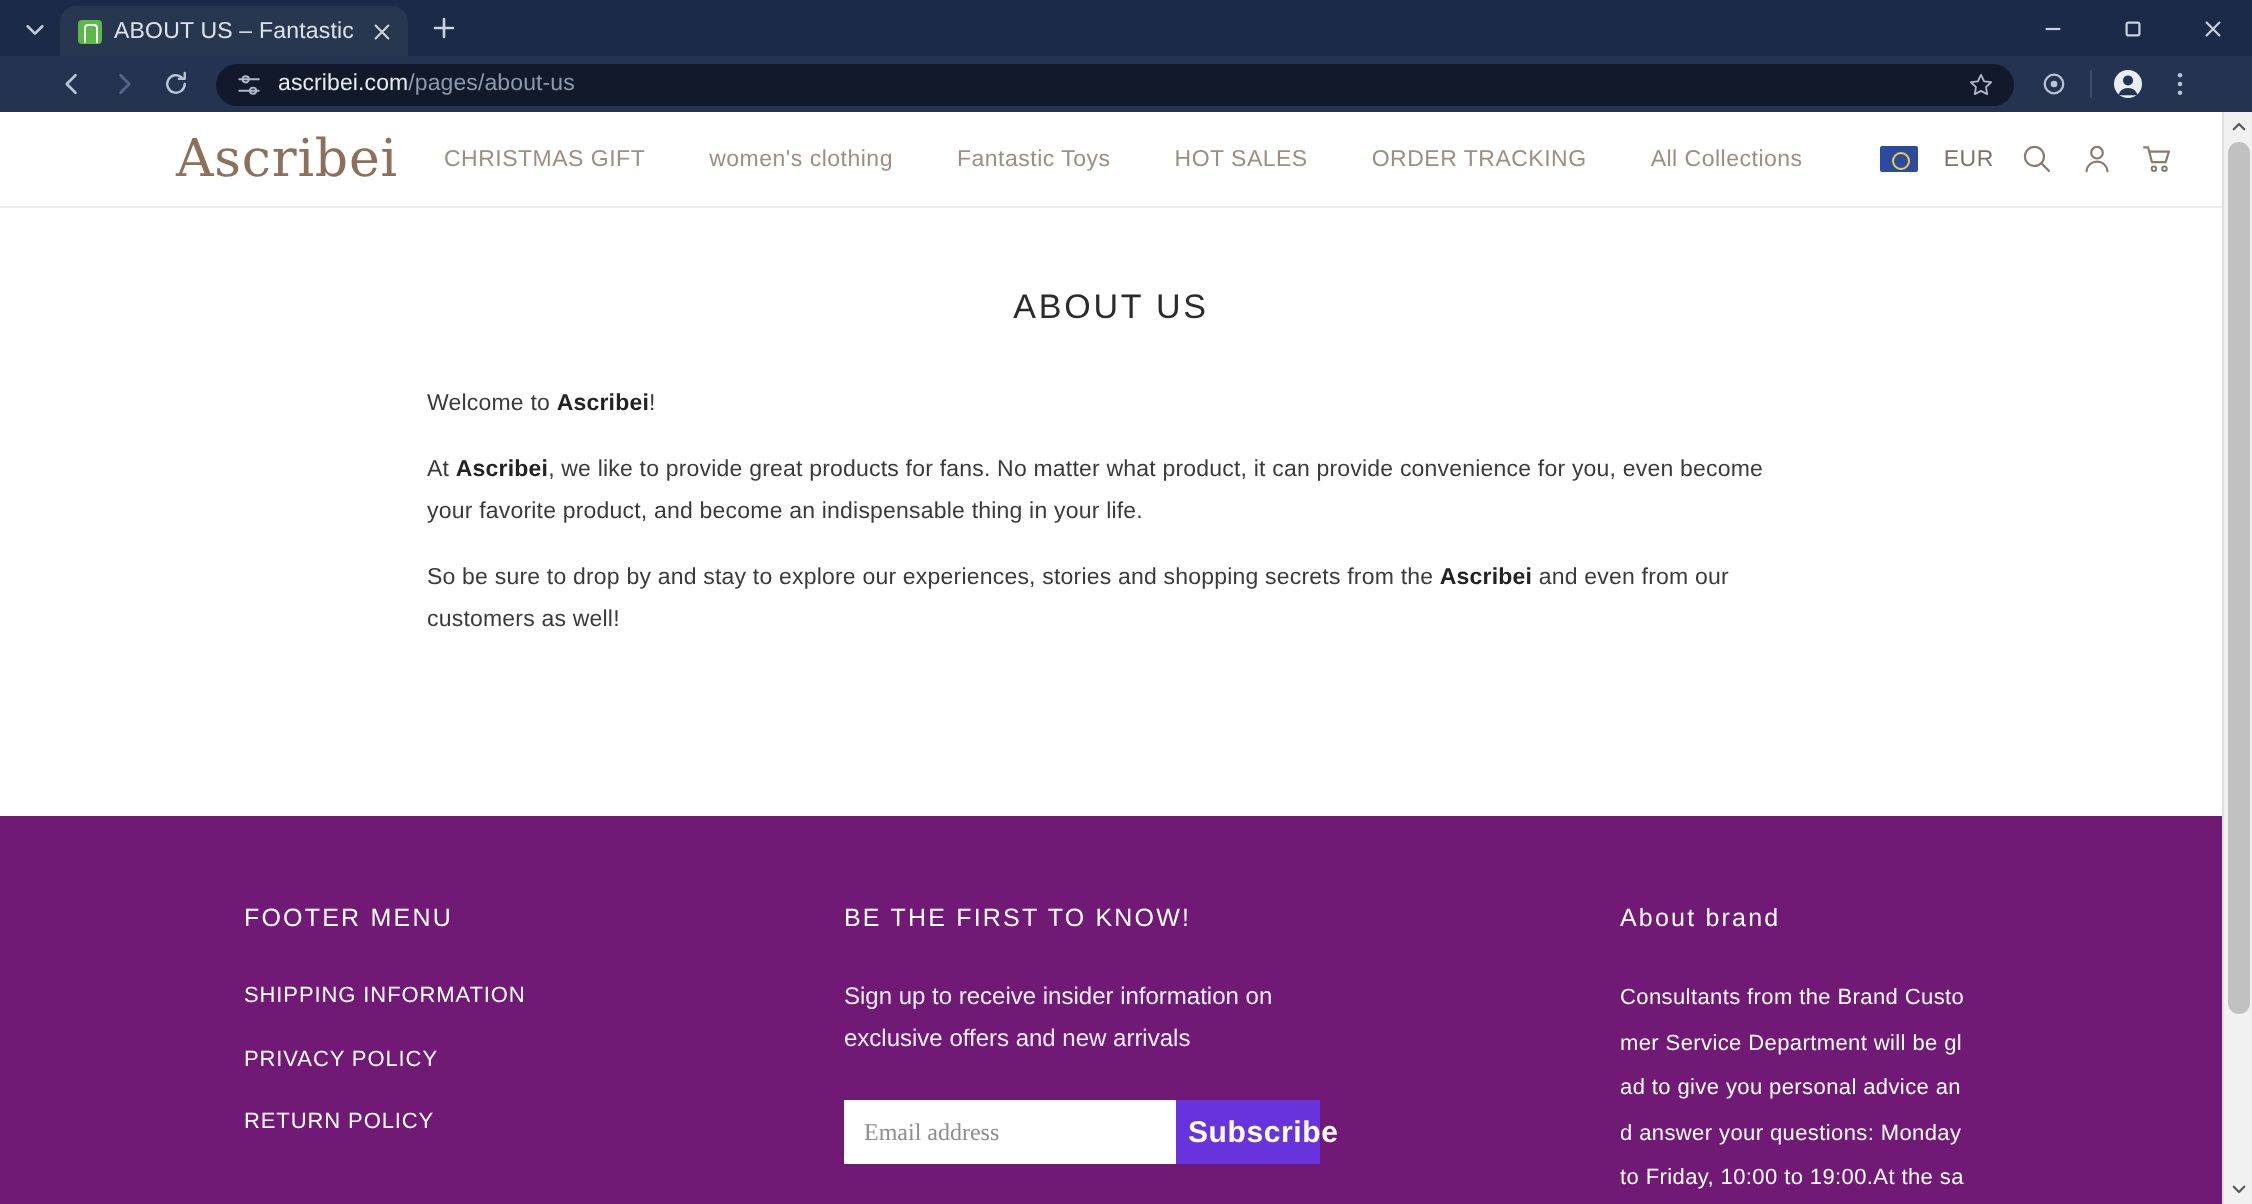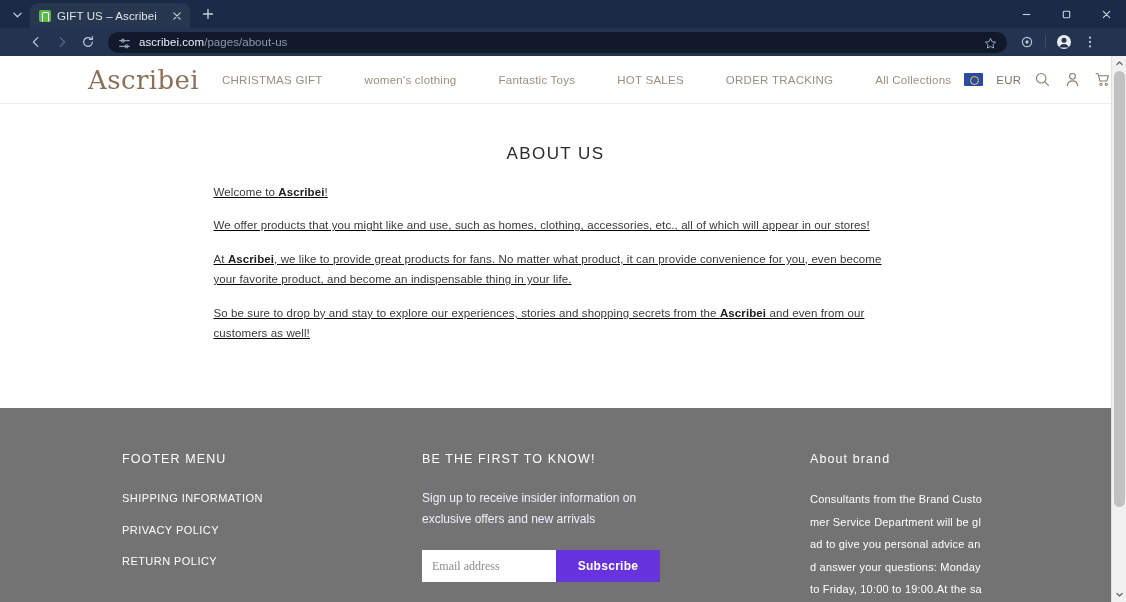--- a/index.html
+++ b/index.html
@@ -94,21 +94,21 @@
   .site-header {
     height:48px; display:flex; align-items:center;
     padding:0 24px 0 88px; border-bottom:1px solid #ececec;
     background:#fff; position:relative;
   }
   .logo {
     font-family:"DejaVu Serif", serif;
     font-size:26px; color:#8c7059; letter-spacing:.4px;
     font-weight:400; flex:0 0 auto; line-height:1;
   }
-  .nav { display:flex; align-items:center; gap:16px; margin-left:10px; flex:1 1 auto;}
+  .nav { display:flex; align-items:center; gap:6px; margin-left:10px; flex:1 1 auto;}
   .nav a {
     font-size:11.5px; color:#9b8f85; text-decoration:none;
     padding:0 13px; white-space:nowrap; letter-spacing:.25px;
   }
   .hdr-right { display:flex; align-items:center; gap:13px; flex:0 0 auto; }
   .flag {
     width:19px; height:13px; border-radius:1px; background:#2b4ba0;
     position:relative; flex:0 0 auto;
   }
   .flag:after{
@@ -118,31 +118,31 @@
   }
   .cur { font-size:11.5px; color:#7d736b; letter-spacing:.3px; }
   .hicon { width:17px; height:17px; color:#8c7b6c; display:block; }
 
   
   .main { padding:0 8px; }
   .page-title {
     text-align:center; font-size:17px; color:#2b2b2b;
     letter-spacing:1.4px; font-weight:400; margin:40px 0 0 0;
   }
-  .body-copy { width:684px; margin:18px auto 0 auto;text-decoration:underline; }
+  .body-copy { width:684px; margin:28px auto 0 auto; }
   .body-copy p {
     font-size:11.5px; line-height:1.78; color:#3a3a3a;
     margin:0 0 13px 0; letter-spacing:.1px;
   }
   .body-copy b { font-weight:700; color:#222; }
 
   
   .site-footer {
     position:absolute; left:0; right:0; top:352px; bottom:0;
-    background:#737373; padding:44px 0 0 0;
+    background:#701a75; padding:44px 0 0 0;
   }
   .fcols { display:flex; padding:0 110px 0 122px; gap:0; }
   .col-menu { width:300px; flex:0 0 auto; }
   .col-news { width:388px; flex:0 0 auto; }
   .col-brand { width:176px; flex:0 0 auto; }
   .fhead {
     font-size:12.5px; color:#fff; letter-spacing:1.1px;
     margin:0 0 22px 0; font-weight:400;
   }
   .fmenu { list-style:none; margin:0; padding:0; }
@@ -155,24 +155,24 @@
     margin:0 0 20px 0; width:240px;
   }
   .signup { display:flex; width:238px; height:32px; }
   .signup input {
     flex:1 1 auto; border:0; outline:0; background:#fff;
     font-family:Liberation Serif, serif;
     font-size:12px; color:#555; padding:0 10px; min-width:0;
   }
   .signup input::placeholder { color:#8e8e8e; }
   .signup button {
-    flex:0 0 auto; width:104px; border:0; cursor:pointer;
+    flex:0 0 auto; width:72px; border:0; cursor:pointer;
     background:#6633dd; color:#fff;
     font-family:"Liberation Sans", sans-serif;
-    font-size:12px; font-weight:700; letter-spacing:.3px;
+    font-size:15px; font-weight:700; letter-spacing:.3px;
   }
   .brandtext {
     font-size:11px; color:#fff; line-height:2.05; letter-spacing:.2px;
     width:176px; word-break:break-all; margin:0;
   }
 
   
   .sbar {
     position:absolute; right:0; top:0; width:15px; height:546px;
     background:#f1f1f1; border-left:1px solid #e0e0e0;
@@ -195,21 +195,21 @@
 <div id="browser">
 
   <div class="tabstrip">
     <div class="tab-list-btn">
       <svg width="11" height="11" viewBox="0 0 12 12">
           <path d="M2 4.5l4 4 4-4" stroke="currentColor" stroke-width="1.4" fill="none" stroke-linecap="round" stroke-linejoin="round"></path>
         </svg>
     </div>
     <div class="tab">
       <span class="favicon"></span>
-      <span class="tab-title">GIFT US – Ascribei</span>
+      <span class="tab-title">ABOUT US – Fantastic</span>
       <span class="tab-close">
         <svg width="8" height="8" viewBox="0 0 10 10">
             <path d="M1 1l8 8M9 1l-8 8" stroke="currentColor" stroke-width="1.3" stroke-linecap="round"></path>
           </svg>
       </span>
     </div>
     <div class="newtab">
       <svg width="12" height="12" viewBox="0 0 12 12">
           <path d="M6 1.5v9M1.5 6h9" stroke="currentColor" stroke-width="1.3" stroke-linecap="round"></path>
         </svg>
@@ -327,21 +327,20 @@
                 <circle cx="14.4" cy="15.7" r="1.3" fill="none" stroke="currentColor" stroke-width="1.2"></circle>
               </svg>
           </span>
         </div>
       </div>
 
       <div class="main">
         <h1 class="page-title">ABOUT US</h1>
         <div class="body-copy">
           <p><span>Welcome to  </span><b>Ascribei</b><span>!</span></p>
-          <p><span>We offer products that you might like and use, such as homes, clothing, accessories, etc., all of which will appear in our stores!</span></p>
           <p><span>At </span><b>Ascribei</b><span>, we like to provide great products for fans. No matter what product, it can provide convenience for you, even become your favorite product, and become an indispensable thing in your life.</span></p>
           <p><span>So be sure to drop by and stay to explore our experiences, stories and shopping secrets from the </span><b>Ascribei</b><span> and even from our customers as well!</span></p>
         </div>
       </div>
 
       <div class="site-footer">
         <div class="fcols">
 
           <div class="col-menu">
             <div class="fhead">FOOTER MENU</div>

